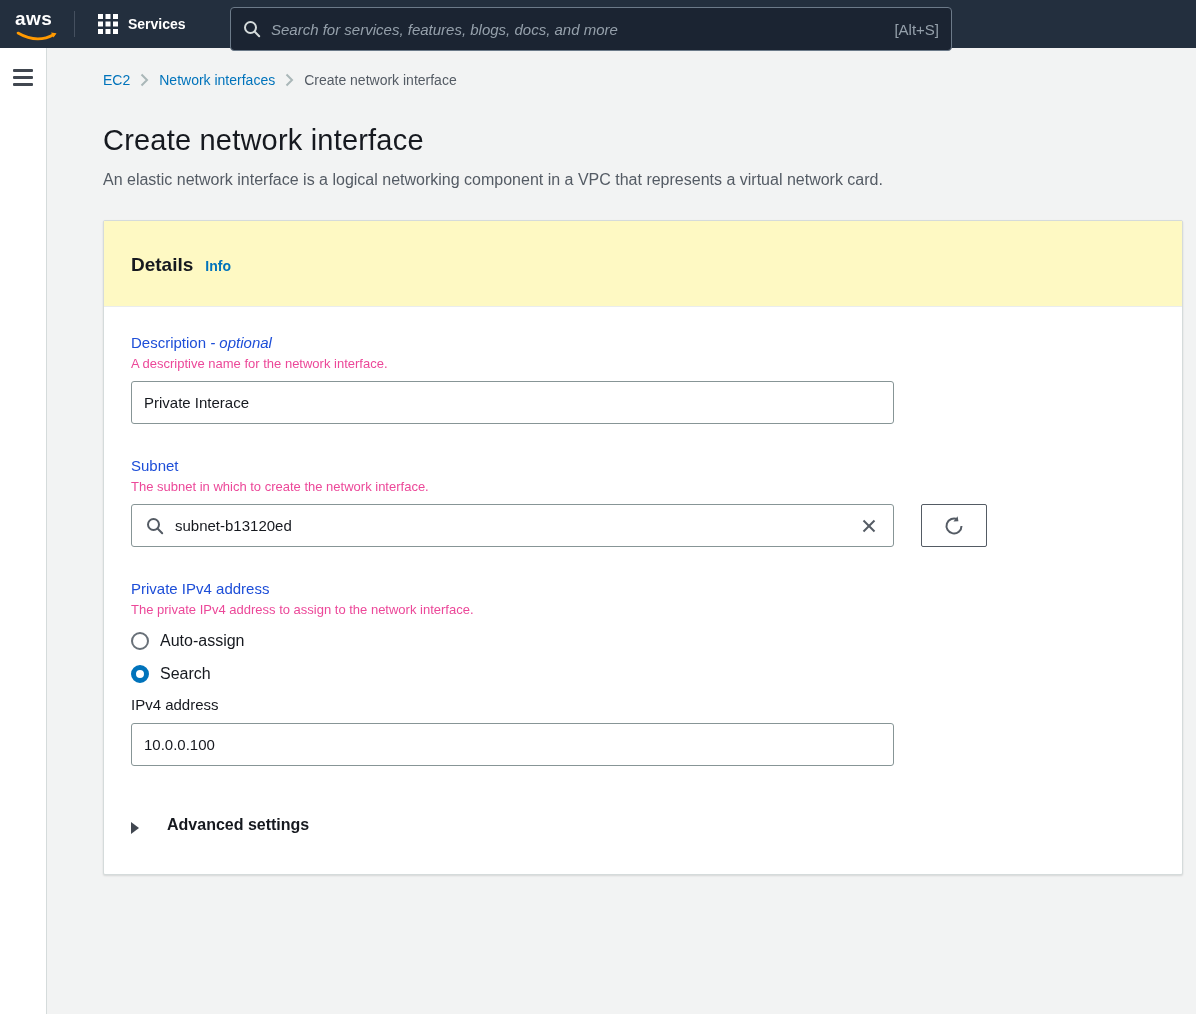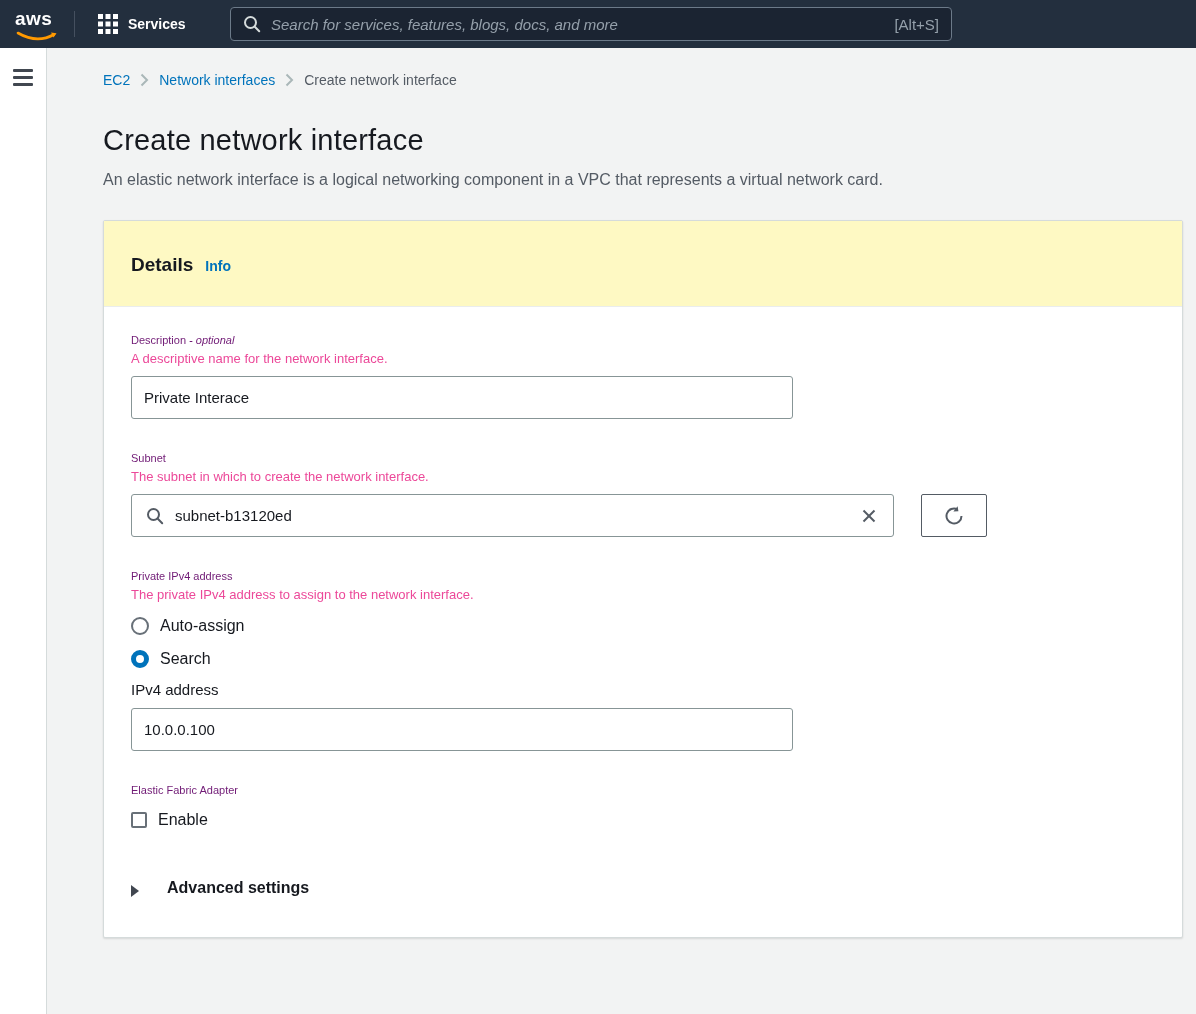--- a/index.html
+++ b/index.html
@@ -17,21 +17,21 @@
     position: absolute; top:0; left:0; width:1196px; height:48px;
     background:#232f3e; display:flex; align-items:center; z-index:10;
   }
   .logo-wrap { width:74px; display:flex; justify-content:center; align-items:center; height:100%; }
   .aws-logo { position:relative; width:44px; height:30px; cursor:pointer; }
   .aws-logo .aws-text { color:#fff; font-weight:bold; font-size:19px; letter-spacing:0.5px; line-height:20px; }
   .topbar-divider { width:1px; height:26px; background:#45505f; }
   .services-btn { display:flex; align-items:center; gap:9px; padding:0 18px 0 22px; height:100%; cursor:pointer; }
   .services-btn span { color:#fff; font-size:14px; font-weight:bold; }
   .search-box {
-    position:absolute; left:230px; top:7px; width:722px; height:34px;
+    position:absolute; left:230px; top:7px; width:722px; height:44px;
     background:#1b2432; border:1px solid #6c7a89; border-radius:4px;
     display:flex; align-items:center; padding:0 12px; gap:10px;
   }
   .search-box input {
     flex:1; background:transparent; border:none; outline:none;
     color:#d5dbdb; font-size:15px; font-style:italic;
     font-family:"Liberation Sans", sans-serif;
   }
   .search-box input::placeholder { color:#95a0ab; font-style:italic; }
   .search-shortcut { color:#95a0ab; font-size:15px; }
@@ -61,25 +61,25 @@
     box-shadow:0 1px 2px rgba(0,0,0,0.12);
   }
   .card-header {
     background:#fef9c3; border-bottom:1px solid #eaeded;
     padding:33px 27px 30px 27px; display:flex; align-items:baseline; gap:12px;
   }
   .card-title { font-size:19px; font-weight:bold; color:#16191f; }
   .info-link { font-size:14px; font-weight:bold; color:#0073bb; text-decoration:none; cursor:pointer; }
   .card-body { padding:27px 27px 40px 27px; }
 
-  .field-label { font-size:11px; color:#701a75; }
+  .field-label { font-size:15px; color:#1d4ed8; }
   .field-label .optional { font-style:italic; }
   .field-helper { font-size:13px; color:#ec4899; margin-top:5px; }
   .text-input {
-    margin-top:10px; width:662px; height:43px;
+    margin-top:10px; width:763px; height:43px;
     border:1px solid #879596; border-radius:3px;
     padding:0 12px; font-size:15px; color:#16191f;
     font-family:"Liberation Sans", sans-serif; background:#fff; outline:none;
     display:block;
   }
   .field { margin-bottom:33px; }
 
   
   .combo-row { display:flex; align-items:flex-start; gap:27px; margin-top:10px; }
   .combo {
@@ -235,27 +235,20 @@
         </div>
         <div class="choice-row">
           <span class="radio checked"></span>
           <span class="choice-label">Search</span>
         </div>
 
         <div class="subfield-label">IPv4 address</div>
         <input class="text-input" type="text" value="10.0.0.100" style="">
       </div>
 
-      <div>
-        <div class="field-label">Elastic Fabric Adapter</div>
-        <div class="choice-row">
-          <span class="checkbox"></span>
-          <span class="choice-label">Enable</span>
-        </div>
-      </div>
 
       <div class="advanced-row">
         <span class="tri-right"></span>
         <span class="advanced-label">Advanced settings</span>
       </div>
 
     </div>
   </section>
 </main>
 

